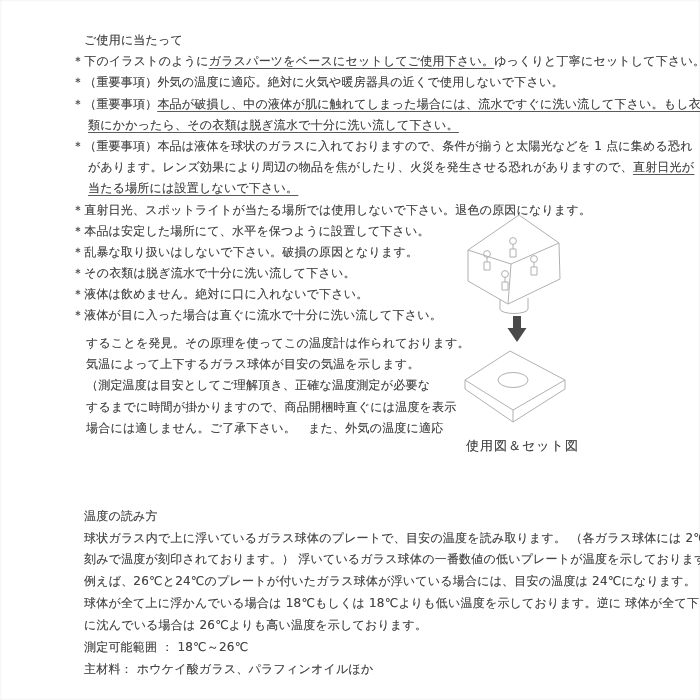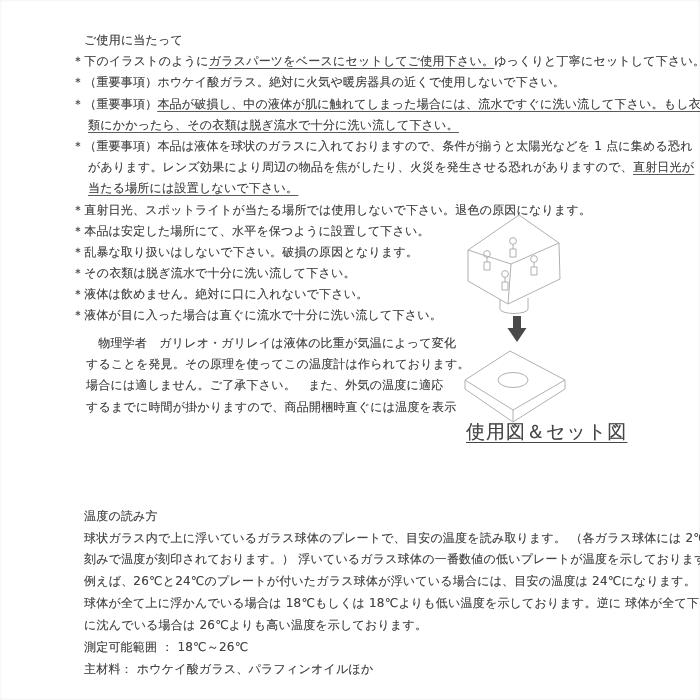--- a/index.html
+++ b/index.html
@@ -13,56 +13,57 @@
   .block { position:absolute; white-space:nowrap; font-size:12px;
            text-shadow:0 0 0.5px rgba(80,80,80,0.55); }
   .sec-title { padding-left:12px; letter-spacing:0.5px; }
   .line { height:21.2px; line-height:21.2px; letter-spacing:0.2px; }
   .usage-lines .line.indent { padding-left:16px; }
   .reading-lines .line { height:21.9px; line-height:21.9px; padding-left:12px; }
   .u { text-decoration:underline; text-underline-offset:3px;
        text-decoration-thickness:0.9px; text-decoration-color:#5a5a5a; }
   .diagram-svg { position:absolute; left:450px; top:212px; }
   .diagram-caption {
-    position:absolute; left:466px; top:419px; font-size:19px;
-    letter-spacing:1px; text-decoration:underline; text-underline-offset:4px;
+    position:absolute; left:466px; top:437px; font-size:13px;
+    letter-spacing:1px; text-underline-offset:4px;
     text-decoration-thickness:1px;
     text-shadow:0 0 0.5px rgba(80,80,80,0.55);
   }
 </style>
 </head>
 <body>
 
 <div class="page">
 
   <div class="block" style="left:72px; top:30px;">
     <div class="line sec-title">ご使用に当たって</div>
     <div class="usage-lines">
         <div class="line"><span>＊下のイラストのように</span><span class="u">ガラスパーツをベースにセットしてご使用下さい。</span><span>ゆっくりと丁寧にセットして下さい。</span></div>
-        <div class="line"><span>＊（重要事項）ホウケイ酸ガラス。絶対に火気や暖房器具の近くで使用しないで下さい。</span></div>
+        <div class="line"><span>＊（重要事項）外気の温度に適応。絶対に火気や暖房器具の近くで使用しないで下さい。</span></div>
         <div class="line"><span>＊（重要事項）</span><span class="u">本品が破損し、中の液体が肌に触れてしまった場合には、流水ですぐに洗い流して下さい。もし衣</span></div>
         <div class="line indent"><span class="u">類にかかったら、その衣類は脱ぎ流水で十分に洗い流して下さい。</span></div>
         <div class="line"><span>＊（重要事項）本品は液体を球状のガラスに入れておりますので、条件が揃うと太陽光などを 1 点に集める恐れ</span></div>
         <div class="line indent"><span>があります。レンズ効果により周辺の物品を焦がしたり、火災を発生させる恐れがありますので、</span><span class="u">直射日光が</span></div>
         <div class="line indent"><span class="u">当たる場所には設置しないで下さい。</span></div>
         <div class="line"><span>＊直射日光、スポットライトが当たる場所では使用しないで下さい。退色の原因になります。</span></div>
         <div class="line"><span>＊本品は安定した場所にて、水平を保つように設置して下さい。</span></div>
         <div class="line"><span>＊乱暴な取り扱いはしないで下さい。破損の原因となります。</span></div>
         <div class="line"><span>＊その衣類は脱ぎ流水で十分に洗い流して下さい。</span></div>
         <div class="line"><span>＊液体は飲めません。絶対に口に入れないで下さい。</span></div>
         <div class="line"><span>＊液体が目に入った場合は直ぐに流水で十分に洗い流して下さい。</span></div>
       </div>
   </div>
 
   <div class="block" style="left:86px; top:333px;">
     <div>
-        <div class="line"><span>　物理学者　ガリレオ・ガリレイは液体の比重が気温によって変化</span></div>
         <div class="line"><span>することを発見。その原理を使ってこの温度計は作られております。</span></div>
+        <div class="line"><span>気温によって上下するガラス球体が目安の気温を示します。</span></div>
+        <div class="line"><span>（測定温度は目安としてご理解頂き、正確な温度測定が必要な</span></div>
+        <div class="line"><span>するまでに時間が掛かりますので、商品開梱時直ぐには温度を表示</span></div>
         <div class="line"><span>場合には適しません。ご了承下さい。　また、外気の温度に適応</span></div>
-        <div class="line"><span>するまでに時間が掛かりますので、商品開梱時直ぐには温度を表示</span></div>
       </div>
   </div>
 
   <svg class="diagram-svg" width="150" height="222" viewBox="0 0 150 222">
     <g fill="none" stroke="#b0b0b0" stroke-width="1" stroke-linejoin="round">
 
       <polygon points="69,3 109,31 110,67 58,92 18,69 18,38"></polygon>
 
       <polyline points="18,38 61,52 109,31"></polyline>
 

